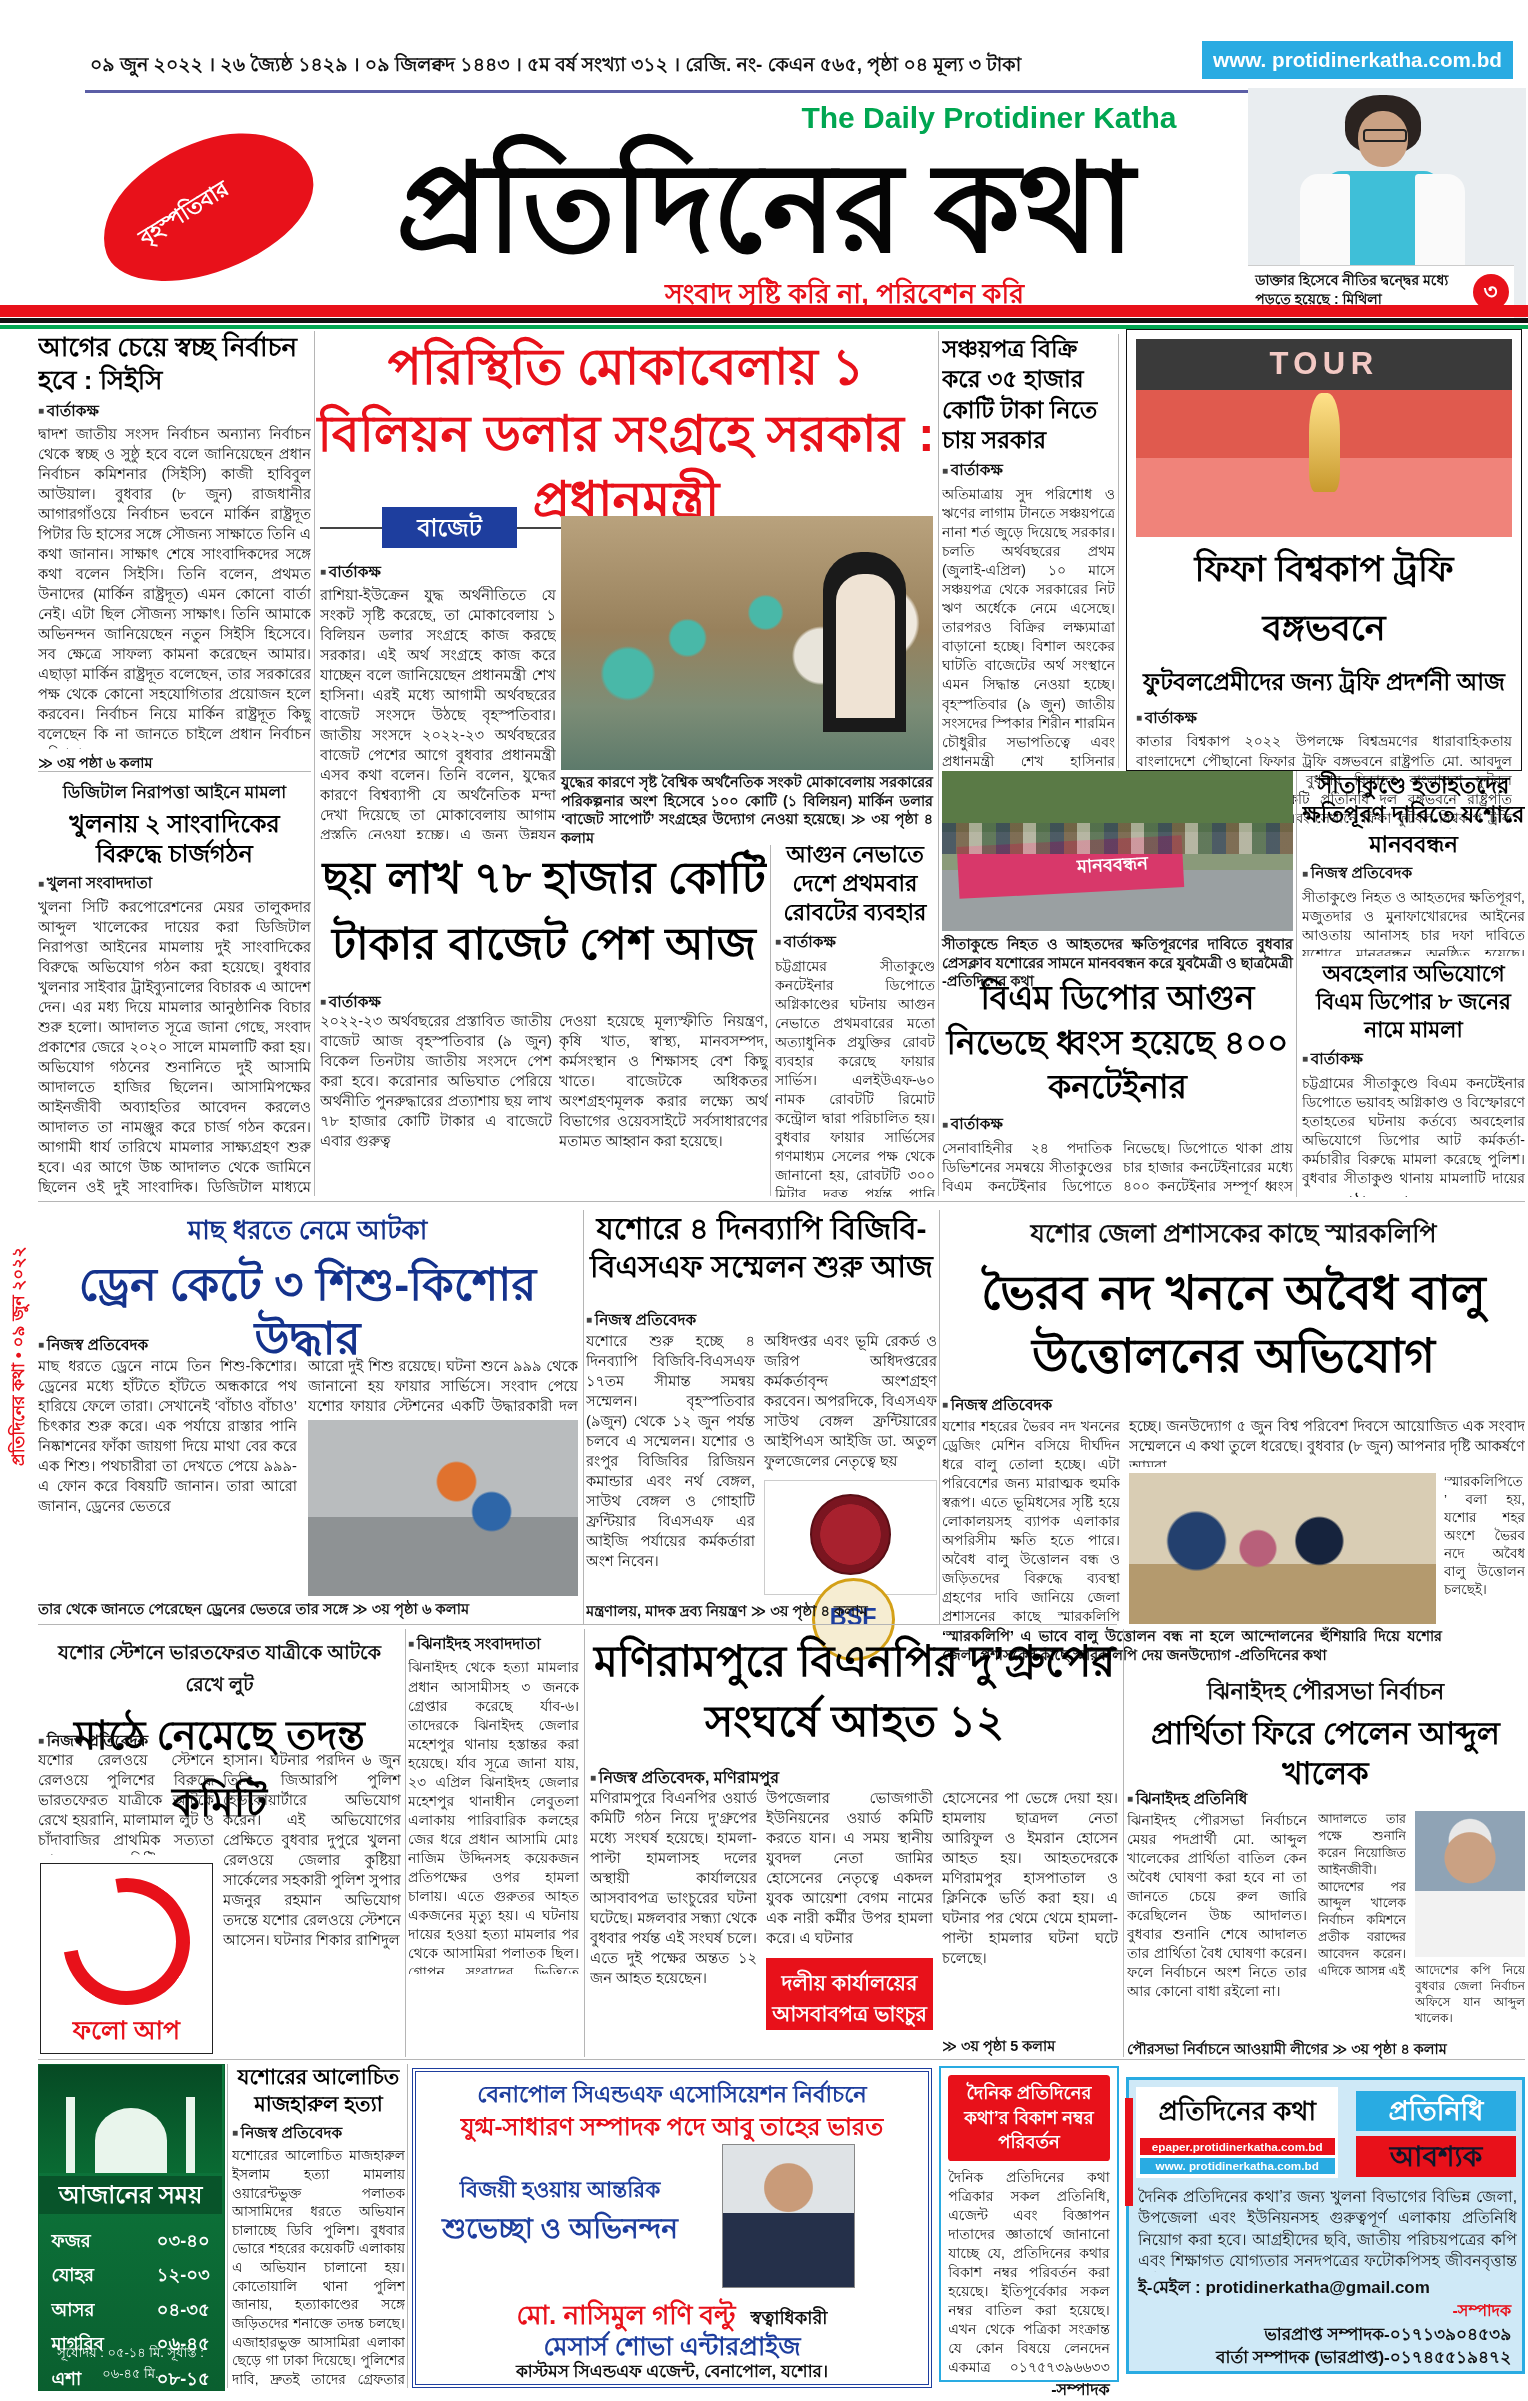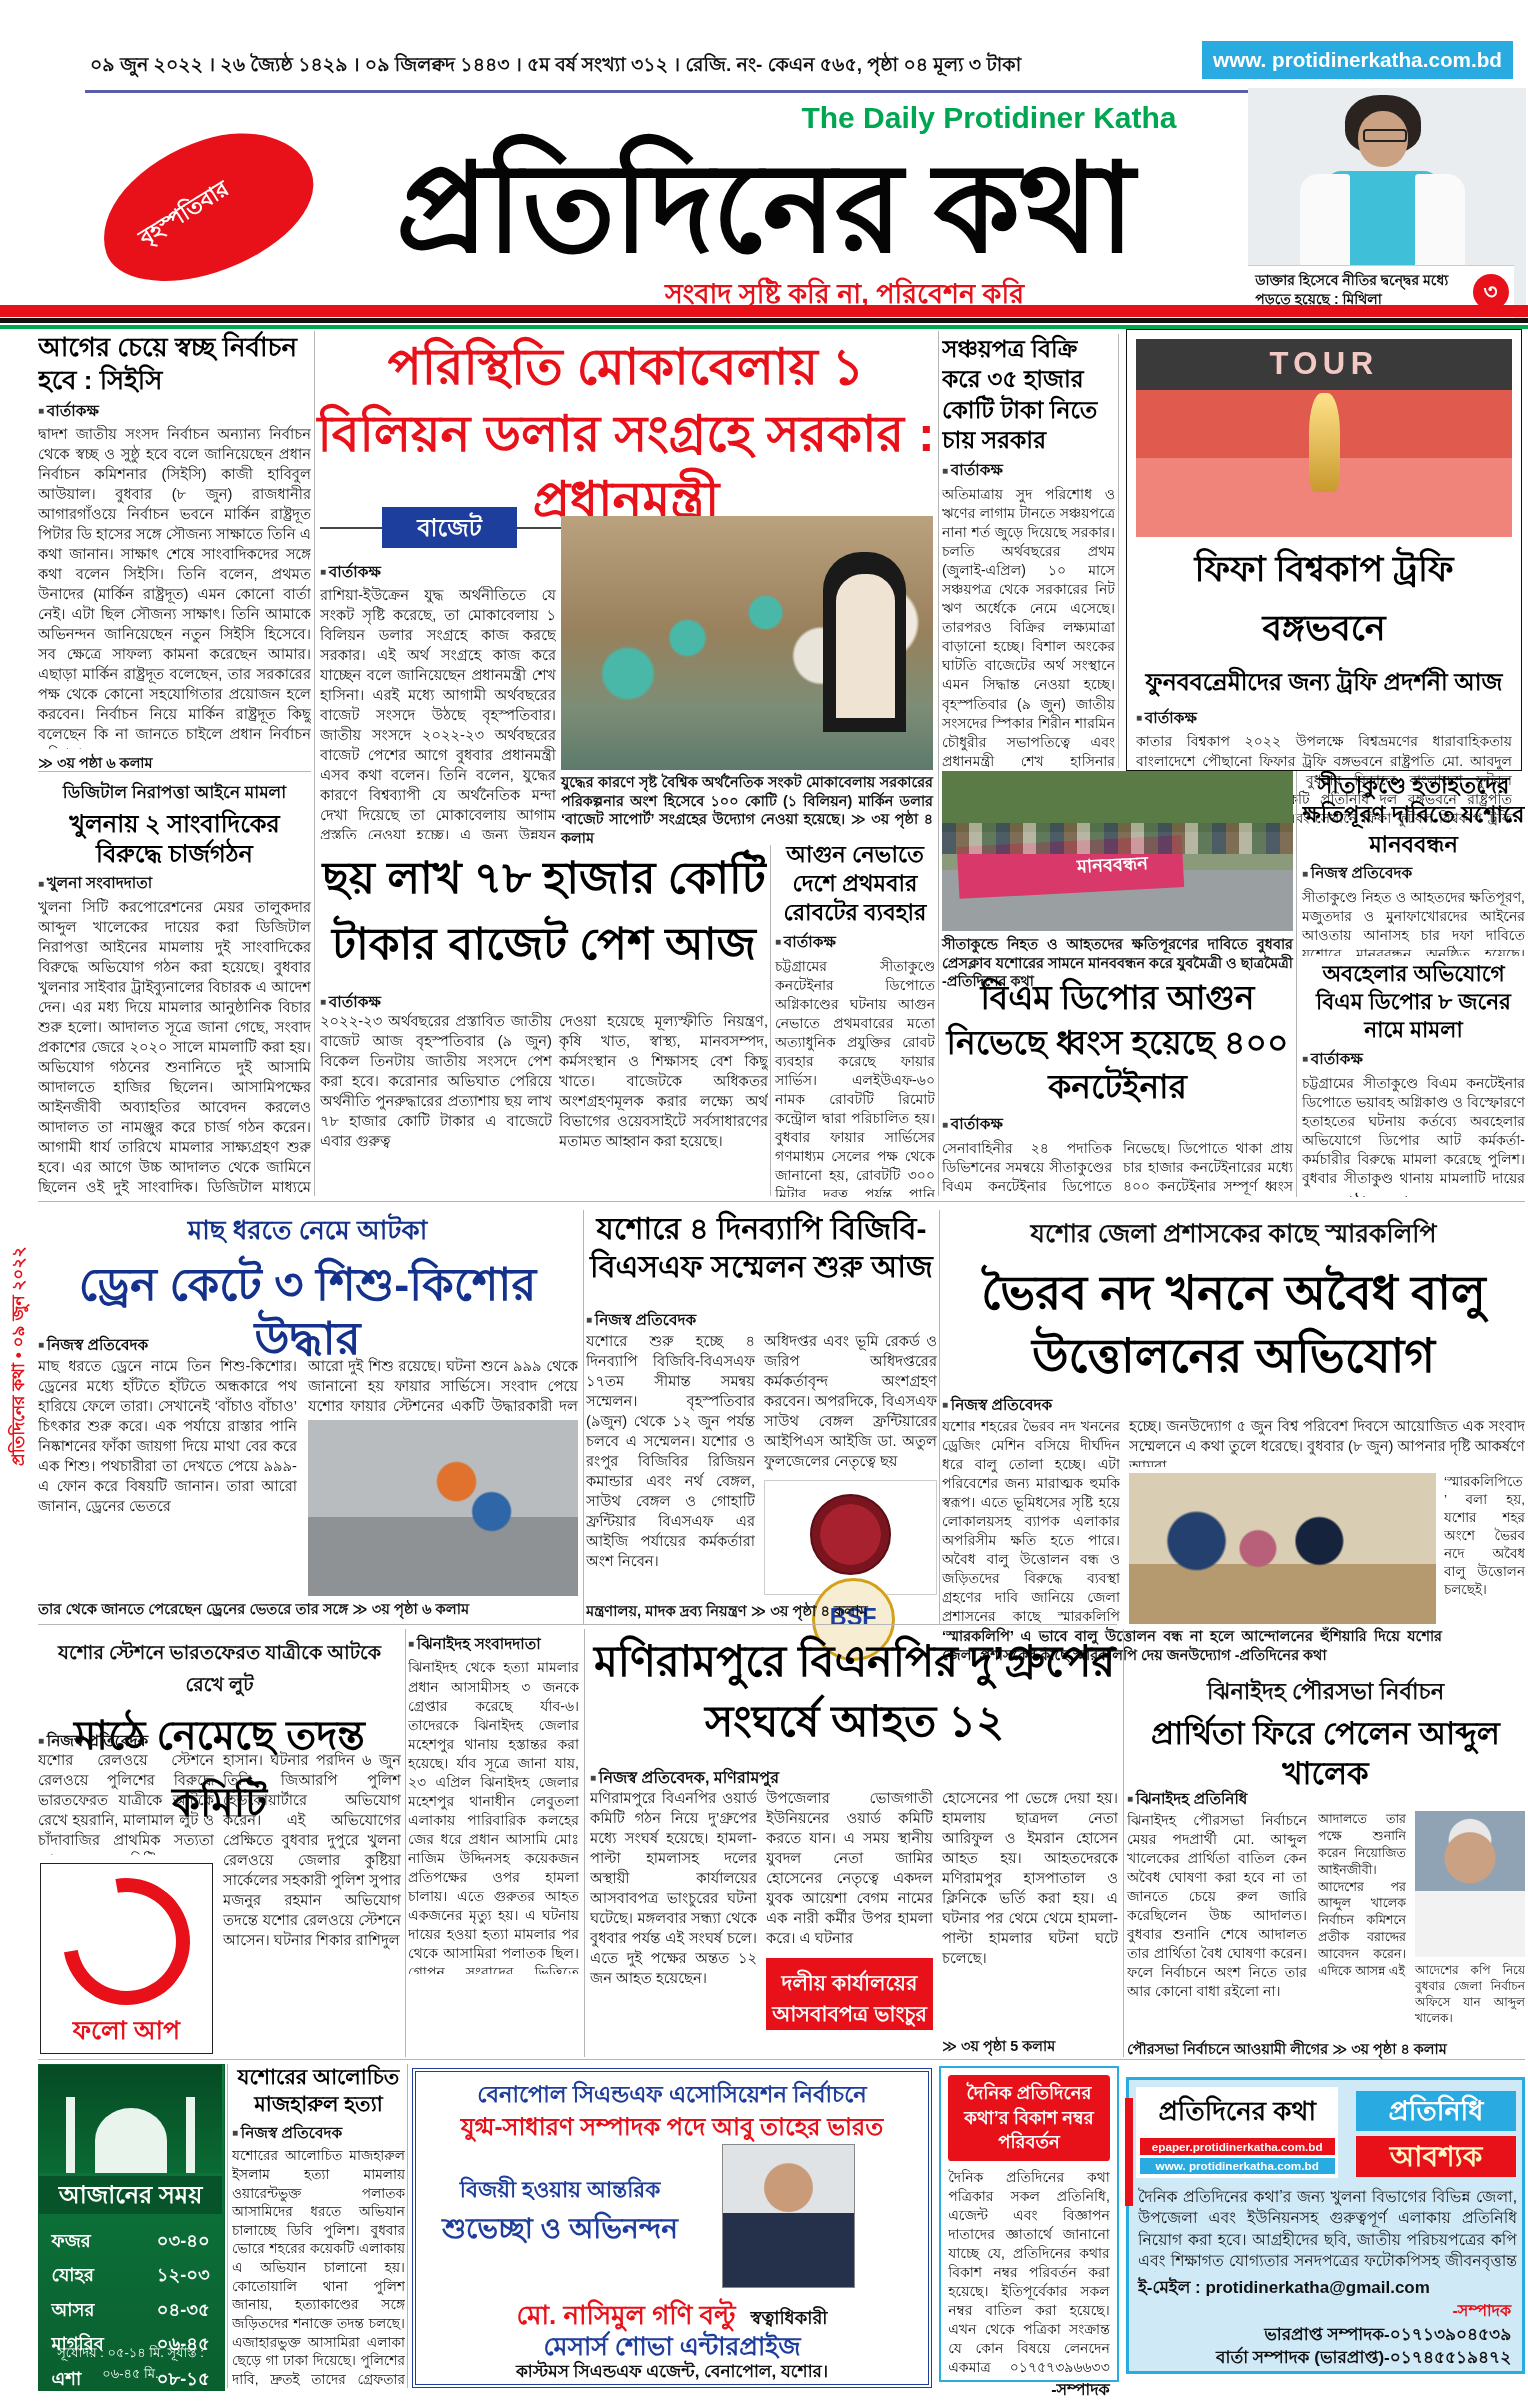--- a/index.html
+++ b/index.html
@@ -112,21 +112,21 @@
     <div class="body-txt" style="height:290px;font-size:14px;">অতিমাত্রায় সুদ পরিশোধ ও ঋণের লাগাম টানতে সঞ্চয়পত্রে নানা শর্ত জুড়ে দিয়েছে সরকার। চলতি অর্থবছরের প্রথম (জুলাই-এপ্রিল) ১০ মাসে সঞ্চয়পত্র থেকে সরকারের নিট ঋণ অর্ধেকে নেমে এসেছে। তারপরও বিক্রির লক্ষ্যমাত্রা বাড়ানো হচ্ছে। বিশাল অংকের ঘাটতি বাজেটের অর্থ সংস্থানে এমন সিদ্ধান্ত নেওয়া হচ্ছে। বৃহস্পতিবার (৯ জুন) জাতীয় সংসদের স্পিকার শিরীন শারমিন চৌধুরীর সভাপতিত্বে এবং প্রধানমন্ত্রী শেখ হাসিনার উপস্থিতিতে ২০২২-২০২৩ অর্থবছরের জন্য প্রস্তাবিত জাতীয় বাজেট পেশ করবেন অর্থমন্ত্রী আ হ ম মুস্তফা কামাল। কোভিডের অভিঘাত পেরিয়ে উন্নয়নের ধারাবাহিকায় প্রত্যাবর্তন’ শ্লোগানে এটি আওয়ামী লীগ সরকারের ২২তম ও বাংলাদেশের ৫১তম বাজেট। অর্থ মন্ত্রণালয় ও জাতীয়</div>
 
   </div>
 
   <div class="abs" style="left:1126px;top:329px;width:396px;height:442px;border:1.8px solid #111;padding:9px;box-sizing:border-box;">
     <div style="position:relative;width:100%;height:198px;background:linear-gradient(180deg,#3a3a3a 0 26%,#e05a4e 26% 60%,#f0837a 60% 100%);overflow:hidden;">
       <div class="bold" style="position:absolute;left:0;top:7.2px;width:100%;text-align:center;color:#f3c9c4;font-size:31px;letter-spacing:5.4px;">TOUR</div>
       <div style="position:absolute;left:46%;top:54px;width:31px;height:99px;background:linear-gradient(180deg,#ffe28a,#c99a2e);border-radius:40% 40% 20% 20%;"></div>
     </div>
     <div class="hl center" style="font-size:35px;margin-top:5.4px;">ফিফা বিশ্বকাপ ট্রফি বঙ্গভবনে</div>
-    <div class="hl center" style="font-size:23.4px;margin-top:3.6px;">ফুনববন্রেমীদের জন্য ট্রফি প্রদর্শনী আজ</div>
+    <div class="hl center" style="font-size:23.4px;margin-top:3.6px;">ফুটবলপ্রেমীদের জন্য ট্রফি প্রদর্শনী আজ</div>
     <div class="byline">বার্তাকক্ষ</div>
     <div class="body-txt" style="height:97px;font-size:14px;">কাতার বিশ্বকাপ ২০২২ উপলক্ষে বিশ্বভ্রমণের ধারাবাহিকতায় বাংলাদেশে পৌছানো ফিফার ট্রফি বঙ্গভবনে রাষ্ট্রপতি মো. আবদুল হামিদকে দেখানো হয়েছে। বুধবার বিকালে বাংলাদেশ ফুটবল ফেডারেশনের (বাফুফে) একটি প্রতিনিধি দল বঙ্গভবনে রাষ্ট্রপতি হামিদের সঙ্গে দেখা করেন এবং সেখানে ফিফা ফুটবল বিশ্বকাপ ট্রফি প্রদর্শন করেন। এ বছর কাতার বিশ্বকাপ সামনে রেখে ট্রফি ট্যুরের অংশ হিসেবে বুধবার দুপুরে ফিফার প্রতিনিধি দল ও ফ্রান্সের বিশ্বকাপজয়ী তারকা ক্রিস্তিয়ঁ কাহেম্বুর সঙ্গে ট্রফি ঢাকায় পৌছায়।</div>
     <div class="jump">≫ ৩য় পৃষ্ঠা ৪ কলাম</div>
   </div>
 
   <div class="photo" style="left:942px;top:771px;width:351px;height:160px;background:
       linear-gradient(180deg,#5a7a46 0 38%,#8a9a7a 38% 62%,#9aa0a2 62% 100%);">
     <div class="abs" style="left:16px;top:70px;width:225px;height:52px;background:#d8386a;transform:rotate(-3deg);"></div>
     <div class="abs bold" style="left:135px;top:79px;width:108px;color:#fff;font-size:18px;transform:rotate(-3deg);">মানববন্ধন</div>
     <div class="abs" style="left:0;top:52px;width:351px;height:31px;background:repeating-linear-gradient(90deg,#33415c 0 14.4px,#7a5b45 14.4px 27px,#c9c2b4 27px 40px,#506b4e 40px 54px);opacity:.7;"></div>
@@ -306,21 +306,21 @@
   </div>
 
   <div class="abs" style="left:1126px;top:2077px;width:399px;height:297px;background:#cfe9f7;border:3.6px solid #29abe2;box-sizing:border-box;">
     <div class="abs" style="left:-3.6px;top:18px;width:7.2px;height:108px;background:#e8111a;"></div>
     <div class="abs" style="left:7.2px;top:7.2px;width:202px;background:#fff;padding:3.6px;box-sizing:border-box;text-align:center;">
       <div class="bold" style="font-size:26px;color:#050505;">প্রতিদিনের কথা</div>
       <div class="bold" style="background:#e8111a;color:#fff;font-size:11.7px;margin-top:3.6px;padding:1.8px 0;">epaper.protidinerkatha.com.bd</div>
       <div class="bold" style="background:#29abe2;color:#fff;font-size:11.7px;margin-top:2.7px;padding:1.8px 0;">www. protidinerkatha.com.bd</div>
     </div>
     <div class="abs bold center" style="left:227px;top:10.8px;width:160px;height:40px;line-height:40px;background:#29abe2;color:#fff;font-size:27px;">প্রতিনিধি</div>
-    <div class="abs bold center" style="left:227px;top:56px;width:160px;height:41px;line-height:41px;background:#e8111a;color:#fef9c3;font-size:28px;">আবশ্যক</div>
+    <div class="abs bold center" style="left:227px;top:56px;width:160px;height:41px;line-height:41px;background:#e8111a;color:#0f172a;font-size:28px;">আবশ্যক</div>
     <div class="abs body-txt" style="left:9px;top:106px;width:379px;height:86px;font-size:15.7px;">দৈনিক প্রতিদিনের কথা’র জন্য খুলনা বিভাগের বিভিন্ন জেলা, উপজেলা এবং ইউনিয়নসহ গুরুত্বপূর্ণ এলাকায় প্রতিনিধি নিয়োগ করা হবে। আগ্রহীদের ছবি, জাতীয় পরিচয়পত্রের কপি এবং শিক্ষাগত যোগ্যতার সনদপত্রের ফটোকপিসহ জীবনবৃত্তান্ত পাঠাতে বলা হচ্ছে।</div>
     <div class="abs bold" style="left:9px;top:194px;font-size:17px;">ই-মেইল : protidinerkatha@gmail.com</div>
     <div class="abs bold right red" style="right:10.8px;top:218px;font-size:16px;">-সম্পাদক</div>
     <div class="abs bold right" style="right:10.8px;top:241px;font-size:17px;">ভারপ্রাপ্ত সম্পাদক-০১৭১৩৯০৪৫৩৯</div>
     <div class="abs bold right" style="right:10.8px;top:264px;font-size:17px;">বার্তা সম্পাদক (ভারপ্রাপ্ত)-০১৭৪৫৫১৯৪৭২</div>
   </div>
 
   <div class="vline" style="left:314px;top:331px;height:865px;"></div>
   <div class="vline" style="left:938px;top:331px;height:865px;"></div>
   <div class="vline" style="left:1118px;top:334px;height:434px;"></div>

